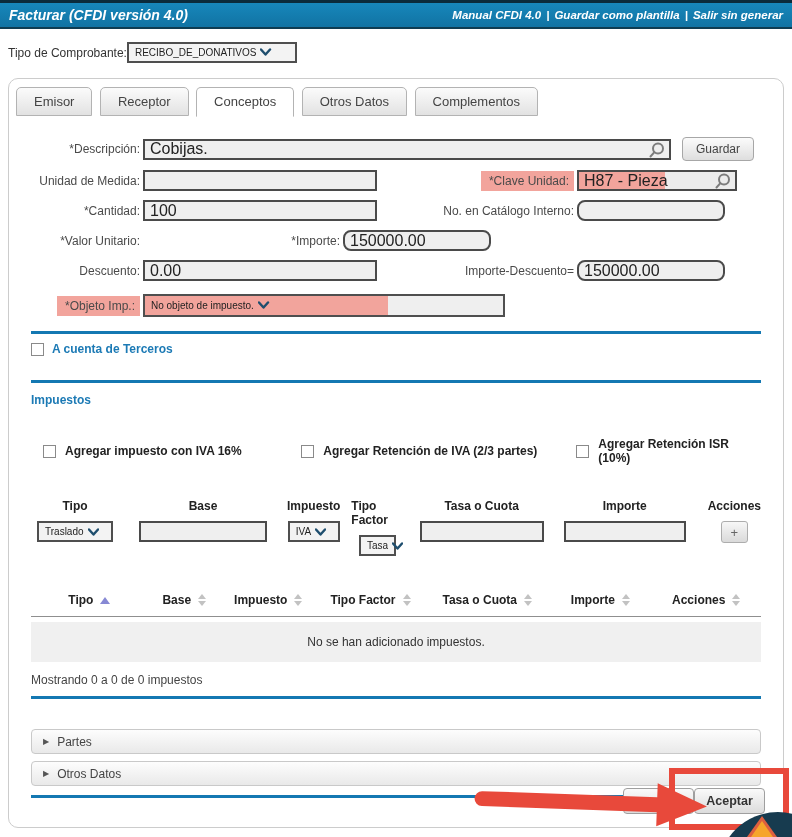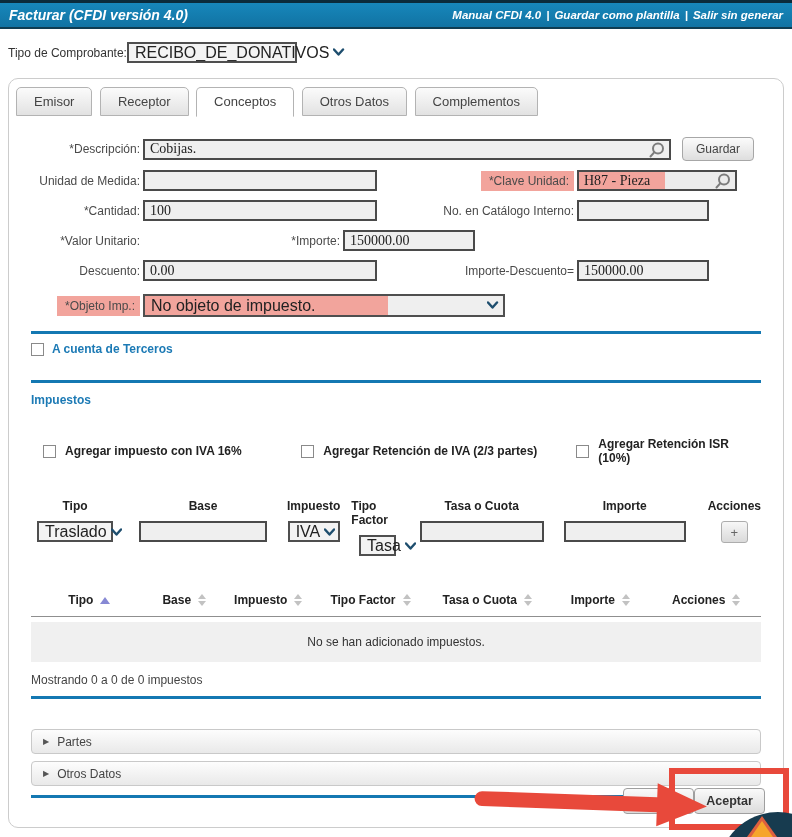--- a/index.html
+++ b/index.html
@@ -14,23 +14,23 @@
     border-top: 3px solid #0b2b3b; border-bottom: 2px solid #0e3c52;
     display: flex; align-items: center; justify-content: space-between; padding: 0 9px; font-style: italic;
   }
   .topbar .title { color: #fff; font-size: 14px; font-weight: bold; }
   .toplinks { color: #fff; font-size: 11.5px; font-weight: bold; display:flex; gap:5px; align-items:center;}
   .toplinks a { color:#fff; text-decoration:none; cursor:pointer; }
   
   .tipo-row { display:flex; align-items:center; gap:0; margin: 13px 0 8px 8px; }
   .tipo-row label { font-size: 12px; color:#333; }
   .sel {
-    display:inline-flex; align-items:center; justify-content:space-between;
+    display:inline-flex; align-items:center; justify-content:flex-start;
     border:2px solid #4f4f4f; background:#f3f3f3; height:21px;
-    padding:0 4px 0 6px; font-size:16px; color:#222; cursor:pointer; gap:4px;
+    padding:0 4px 0 6px; font-size:10px; color:#222; cursor:pointer; gap:4px;
   }
   .sel .chev { flex:0 0 auto; display:block; }
   
   .wrapper {
     position:absolute; left:8px; top:78px; width:776px; height:750px;
     border:1px solid #ccc; border-radius:10px; background:#fff;
   }
   .tabs { padding: 8px 0 0 7px; }
   .tab {
     display:inline-block; padding:6px 17px; margin-right:3px;
@@ -39,27 +39,27 @@
   }
   .tab.active { background:#fff; border-bottom-color:#fff; padding-bottom:7px; }
   .content { padding: 20px 22px 0; }
   
   .frow { display:flex; align-items:center; margin-bottom:9px; }
   .lab { width:112px; flex:0 0 112px; text-align:right; font-size:12px; color:#4a4a4a; padding-right:3px; white-space:nowrap; }
   .lab2 { width:200px; flex:0 0 200px; text-align:right; font-size:12px; color:#4a4a4a; padding-right:3px; white-space:nowrap; }
   .hl { background:#F2A49C; padding:3px 5px 3px 8px; }
   .inp {
     height:21px; border:2px solid #4a4a4a; background:#efefef;
-    font-size:14px; color:#222; padding:1px 5px; font-family:Liberation Serif, serif;
+    font-size:16px; color:#222; padding:1px 5px; font-family:Liberation Sans, sans-serif;
   }
   .inp-wrap { position:relative; display:inline-block; }
   .inp-wrap .mag { position:absolute; right:5px; top:3px; }
   .w-desc { width:528px; }
   .w-left { width:234px; }
-  .w-right { width:132px; }
+  .w-right { width:148px;border-radius:8px; }
   .w-cu { width:160px; }
   .pink66 { background:linear-gradient(90deg,#F2A49C 0,#F2A49C 66%,#ececec 66%); }
   .pink55 { background:linear-gradient(90deg,#F2A49C 0,#F2A49C 55%,#ececec 55%); }
   .sel.objeto { width:362px; height:23px; background:linear-gradient(90deg,#F2A49C 0,#F2A49C 68%,#efefef 68%); }
   .btn-guardar {
     margin-left:11px; height:24px; padding:0 13px; border:1px solid #a7a7a7; border-radius:4px;
     background:linear-gradient(#fbfbfb,#dedede); font-size:12px; color:#444; font-family:inherit; cursor:pointer;
   }
   hr.blue { border:none; height:3px; background:#1478B2; }
   .hr1 { margin-top:14px; }

